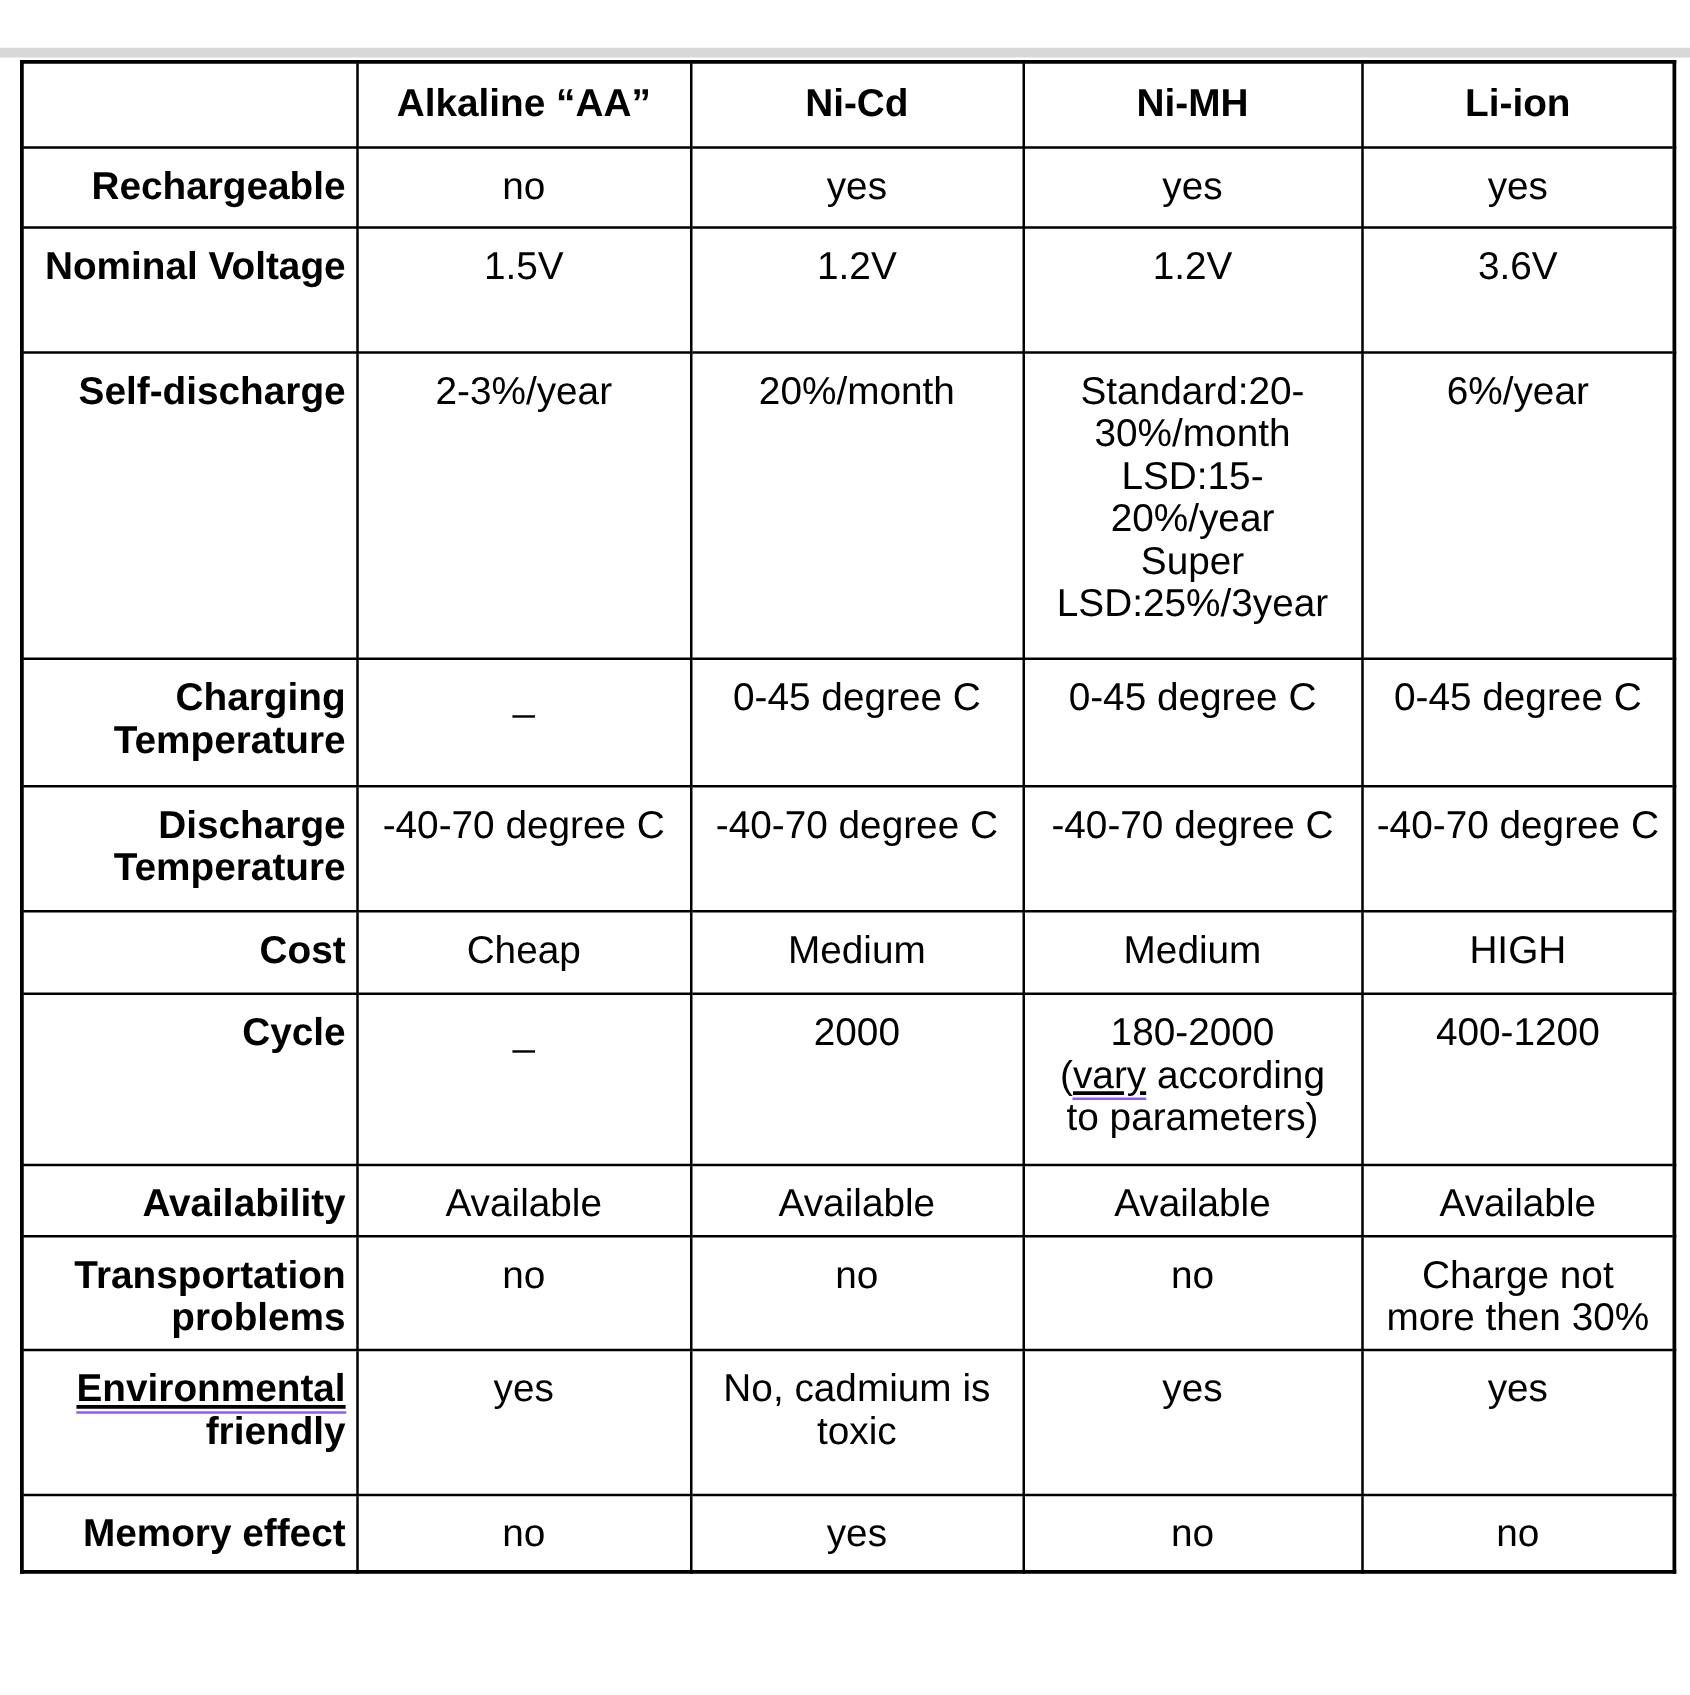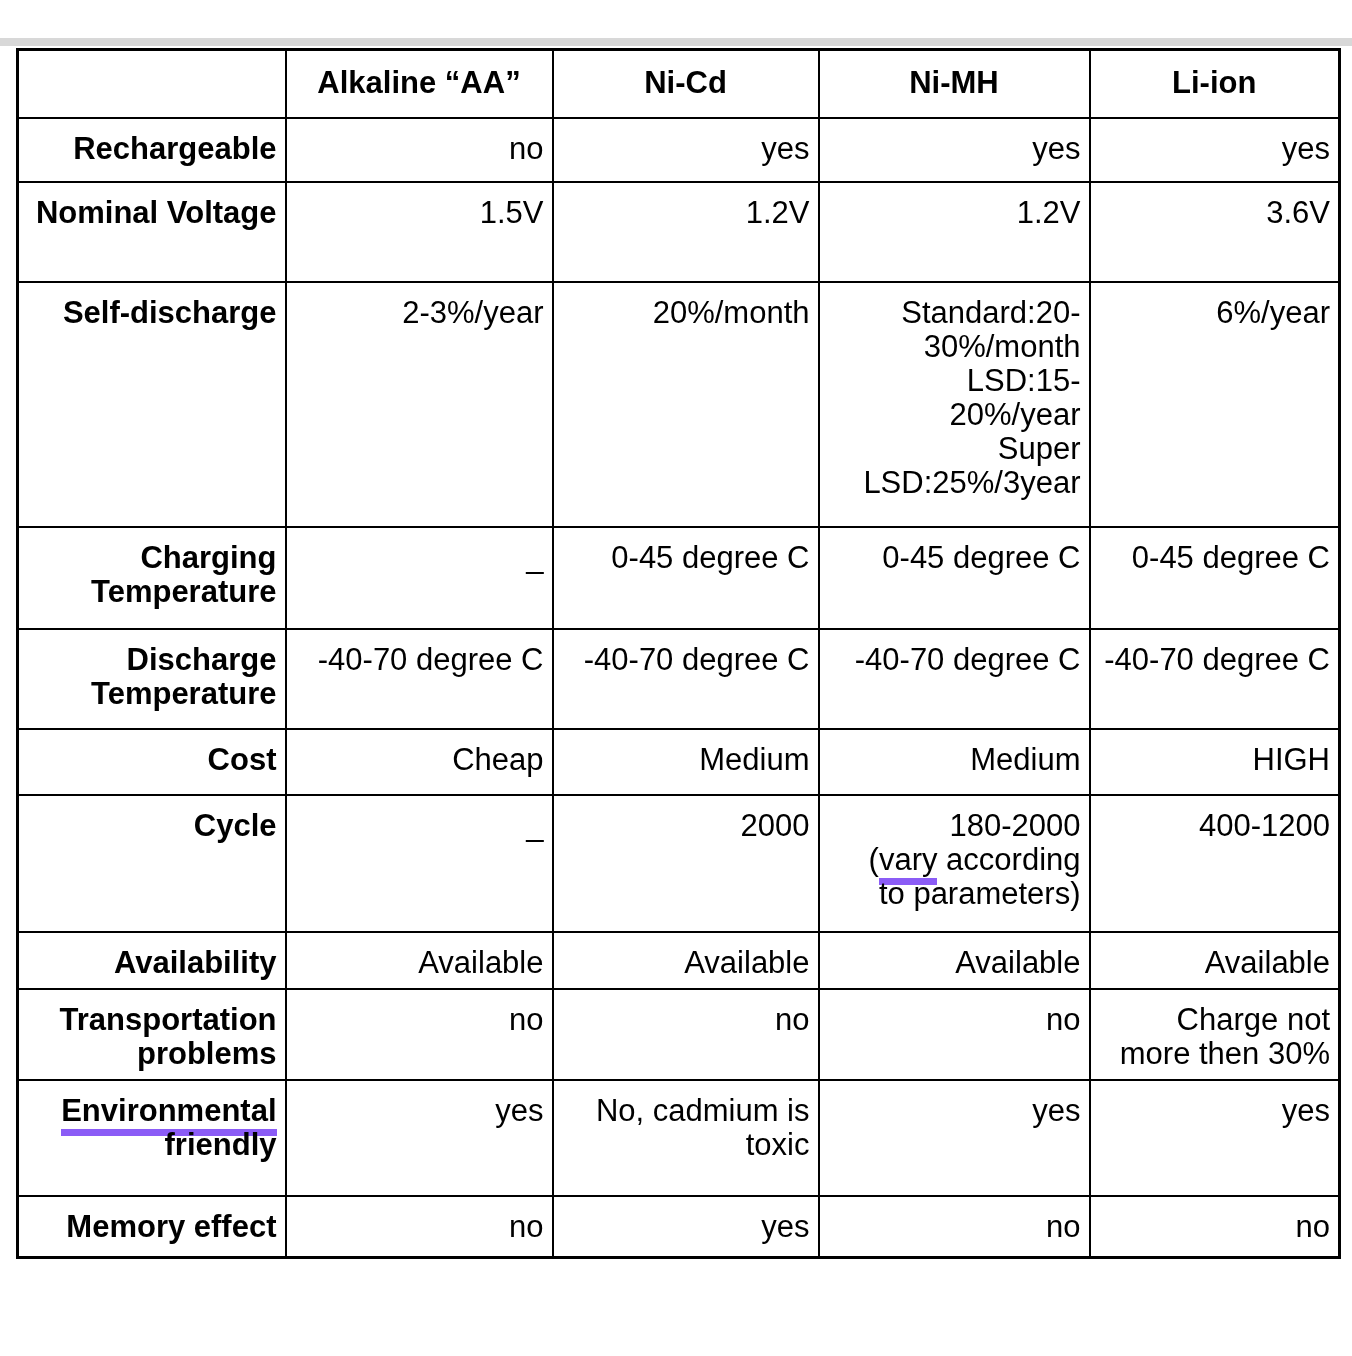--- a/index.html
+++ b/index.html
@@ -45,26 +45,27 @@
     font-weight: bold;
     text-align: center;
     vertical-align: middle;
     padding-top: 6px;
   }
   td.lbl {
     font-weight: bold;
     text-align: right;
     padding-left: 16px;
   }
-  td.ctr { text-align: right; }
+  td.ctr { text-align: center; }
   td.pre { white-space: pre-line; }
   .grammar {
+    text-decoration: underline;
     text-decoration-thickness: 3px;
     text-underline-offset: 3px;
-    border-bottom: 7px solid #8b5cf6;
+    border-bottom: 2px solid #8b5cf6;
     padding-bottom: 1px;
   }
 </style>
 </head>
 <body>
 
 <div class="page">
   <div class="top-bar"></div>
 
   <table class="cmp">

